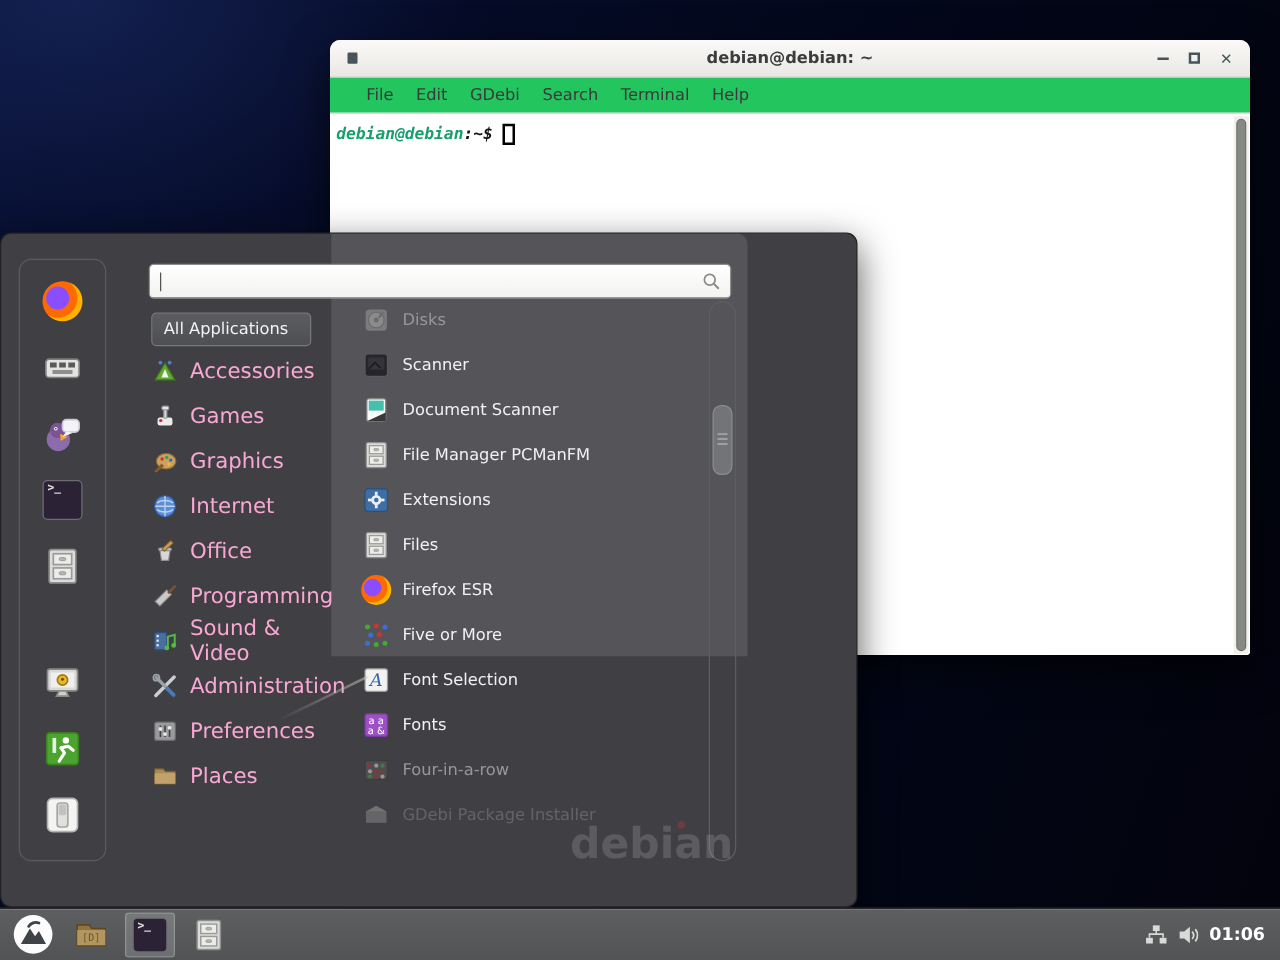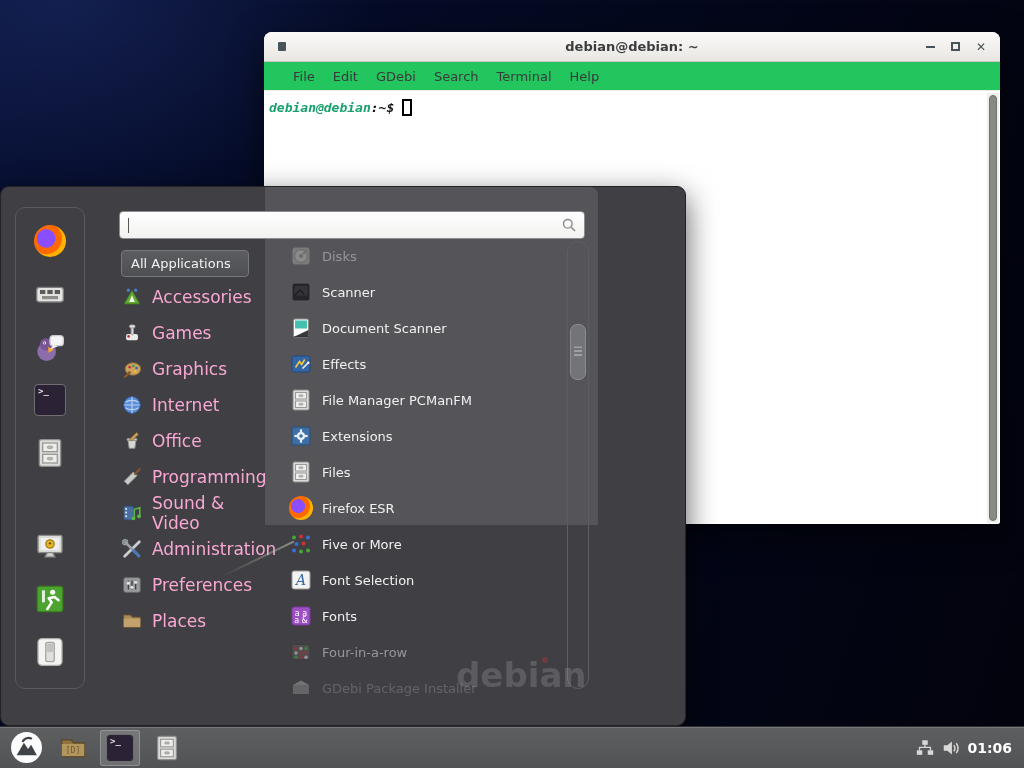--- a/index.html
+++ b/index.html
@@ -307,29 +307,20 @@
       <div class="app-row">
         <svg class="aic" viewBox="0 0 24 24">
           <rect x="4.5" y="3" width="15" height="18" rx="1.5" fill="#fdfdfb" stroke="#8a8a88"></rect>
           <rect x="6" y="4.5" width="12" height="8" fill="#45bfae"></rect>
           <path d="M4.5 21l15-7v7z" fill="#1e1e1e" opacity=".88"></path>
         </svg>
         <span>Document Scanner</span>
       </div>
       <div class="app-row">
         <svg class="aic" viewBox="0 0 24 24">
-          <rect x="3" y="4" width="18" height="16" rx="2" fill="#3465a4" stroke="#204a80"></rect>
-          <path d="M6.5 15.5l4-6 2.2 3 3-5" stroke="#f5c842" stroke-width="1.6" fill="none"></path>
-          <path d="M13.5 16.5l5.5-5.5" stroke="#e8e8e8" stroke-width="1.7"></path>
-          <circle cx="19.3" cy="10.7" r="1.2" fill="#fff"></circle>
-        </svg>
-        <span>Effects</span>
-      </div>
-      <div class="app-row">
-        <svg class="aic" viewBox="0 0 24 24">
           <rect x="4" y="2" width="16" height="20" rx="1.5" fill="#dcdcda" stroke="#8f8f8d"></rect>
           <rect x="6.5" y="4.5" width="11" height="6.5" fill="#ecece9" stroke="#9a9a98"></rect>
           <rect x="6.5" y="13" width="11" height="6.5" fill="#ecece9" stroke="#9a9a98"></rect>
           <rect x="10" y="6.8" width="4" height="1.8" rx=".9" fill="#b7b7b5" stroke="#8f8f8d" stroke-width=".5"></rect>
           <rect x="10" y="15.3" width="4" height="1.8" rx=".9" fill="#b7b7b5" stroke="#8f8f8d" stroke-width=".5"></rect>
         </svg>
         <span>File Manager PCManFM</span>
       </div>
       <div class="app-row">
         <svg class="aic" viewBox="0 0 24 24">

